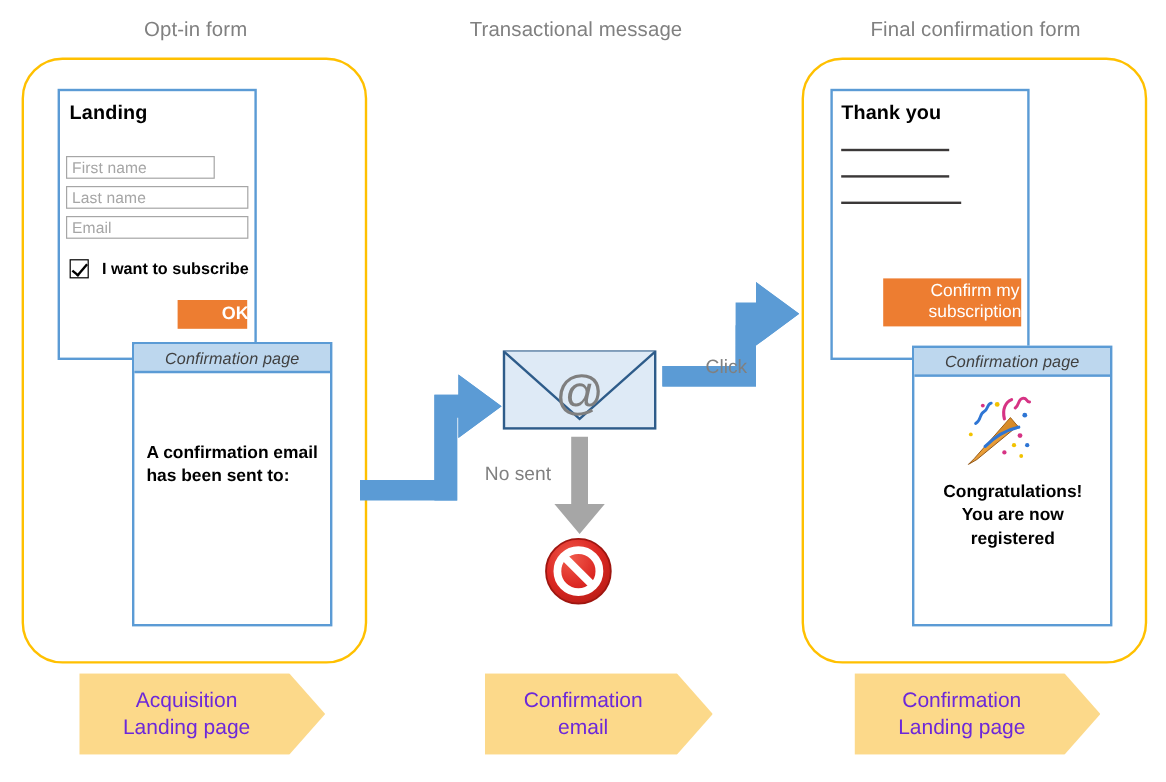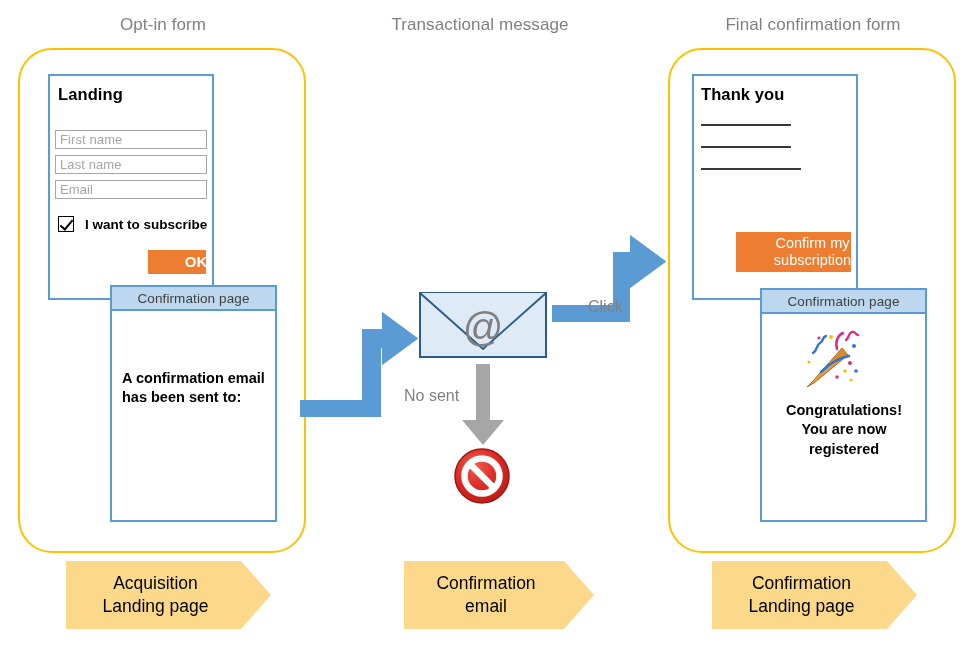--- a/index.html
+++ b/index.html
@@ -60,21 +60,21 @@
     align-items: center;
     padding-left: 4px;
   }
   .field span {
     font-size: 13px;
     color: #A6A6A6;
     letter-spacing: .1px;
   }
 
   
-  .cb-row { display: flex; align-items: center; }
+  .cb-row { display: flex; align-items: flex-start; }
   .cb-box {
     width: 16px; height: 16px;
     border: 1.6px solid #000;
     box-sizing: border-box;
     position: relative;
     background: #fff;
   }
   .cb-box::after {
     content: "";
     position: absolute;
@@ -113,20 +113,21 @@
     border: 2px solid #5B9BD5;
     box-sizing: border-box;
   }
   .cpage-bar {
     background: #BDD7EE;
     border-bottom: 2px solid #5B9BD5;
     display: flex;
     align-items: center;
     justify-content: center;
     box-sizing: border-box;
+    font-style: italic;
   }
   .cpage-bar span {
     font-size: 13.5px;
     color: #404040;
     letter-spacing: .1px;
   }
   .cpage-body-text {
     font-size: 14.5px;
     font-weight: bold;
     color: #000;
@@ -143,21 +144,21 @@
   
   .arrow-label {
     font-size: 16px;
     color: #808080;
     white-space: nowrap;
   }
 
   
   .chev {
     background: #FCD98A;
-    color: #000000;
+    color: #6d28d9;
     font-size: 17.5px;
     line-height: 1.3;
     text-align: center;
     display: flex;
     align-items: center;
     justify-content: center;
     box-sizing: border-box;
     clip-path: polygon(0 0, calc(100% - 30px) 0, 100% 50%, calc(100% - 30px) 100%, 0 100%);
     padding-right: 26px;
   }
@@ -172,21 +173,21 @@
   <div class="abs col-title" style="left:18px; top:15px; width:290px;">Opt-in form</div>
   <div class="abs col-title" style="left:335px; top:15px; width:290px;">Transactional message</div>
   <div class="abs col-title" style="left:668px; top:15px; width:290px;">Final confirmation form</div>
 
   <div class="abs lane" style="left:18px; top:48px; width:288px; height:505px;"></div>
 
   <div class="abs panel" style="left:48px; top:74px; width:166px; height:226px;"></div>
 
   <div class="abs panel-title" style="left:58px; top:85px;">Landing</div>
 
-  <div class="abs field" style="left:55px; top:130px; width:152px; height:19px;">
+  <div class="abs field" style="left:55px; top:130px; width:124px; height:19px;">
     <span>First name</span>
   </div>
   <div class="abs field" style="left:55px; top:155px; width:152px; height:19px;">
     <span>Last name</span>
   </div>
   <div class="abs field" style="left:55px; top:180px; width:152px; height:19px;">
     <span>Email</span>
   </div>
 
   <div class="abs cb-row" style="left:58px; top:216px;">

